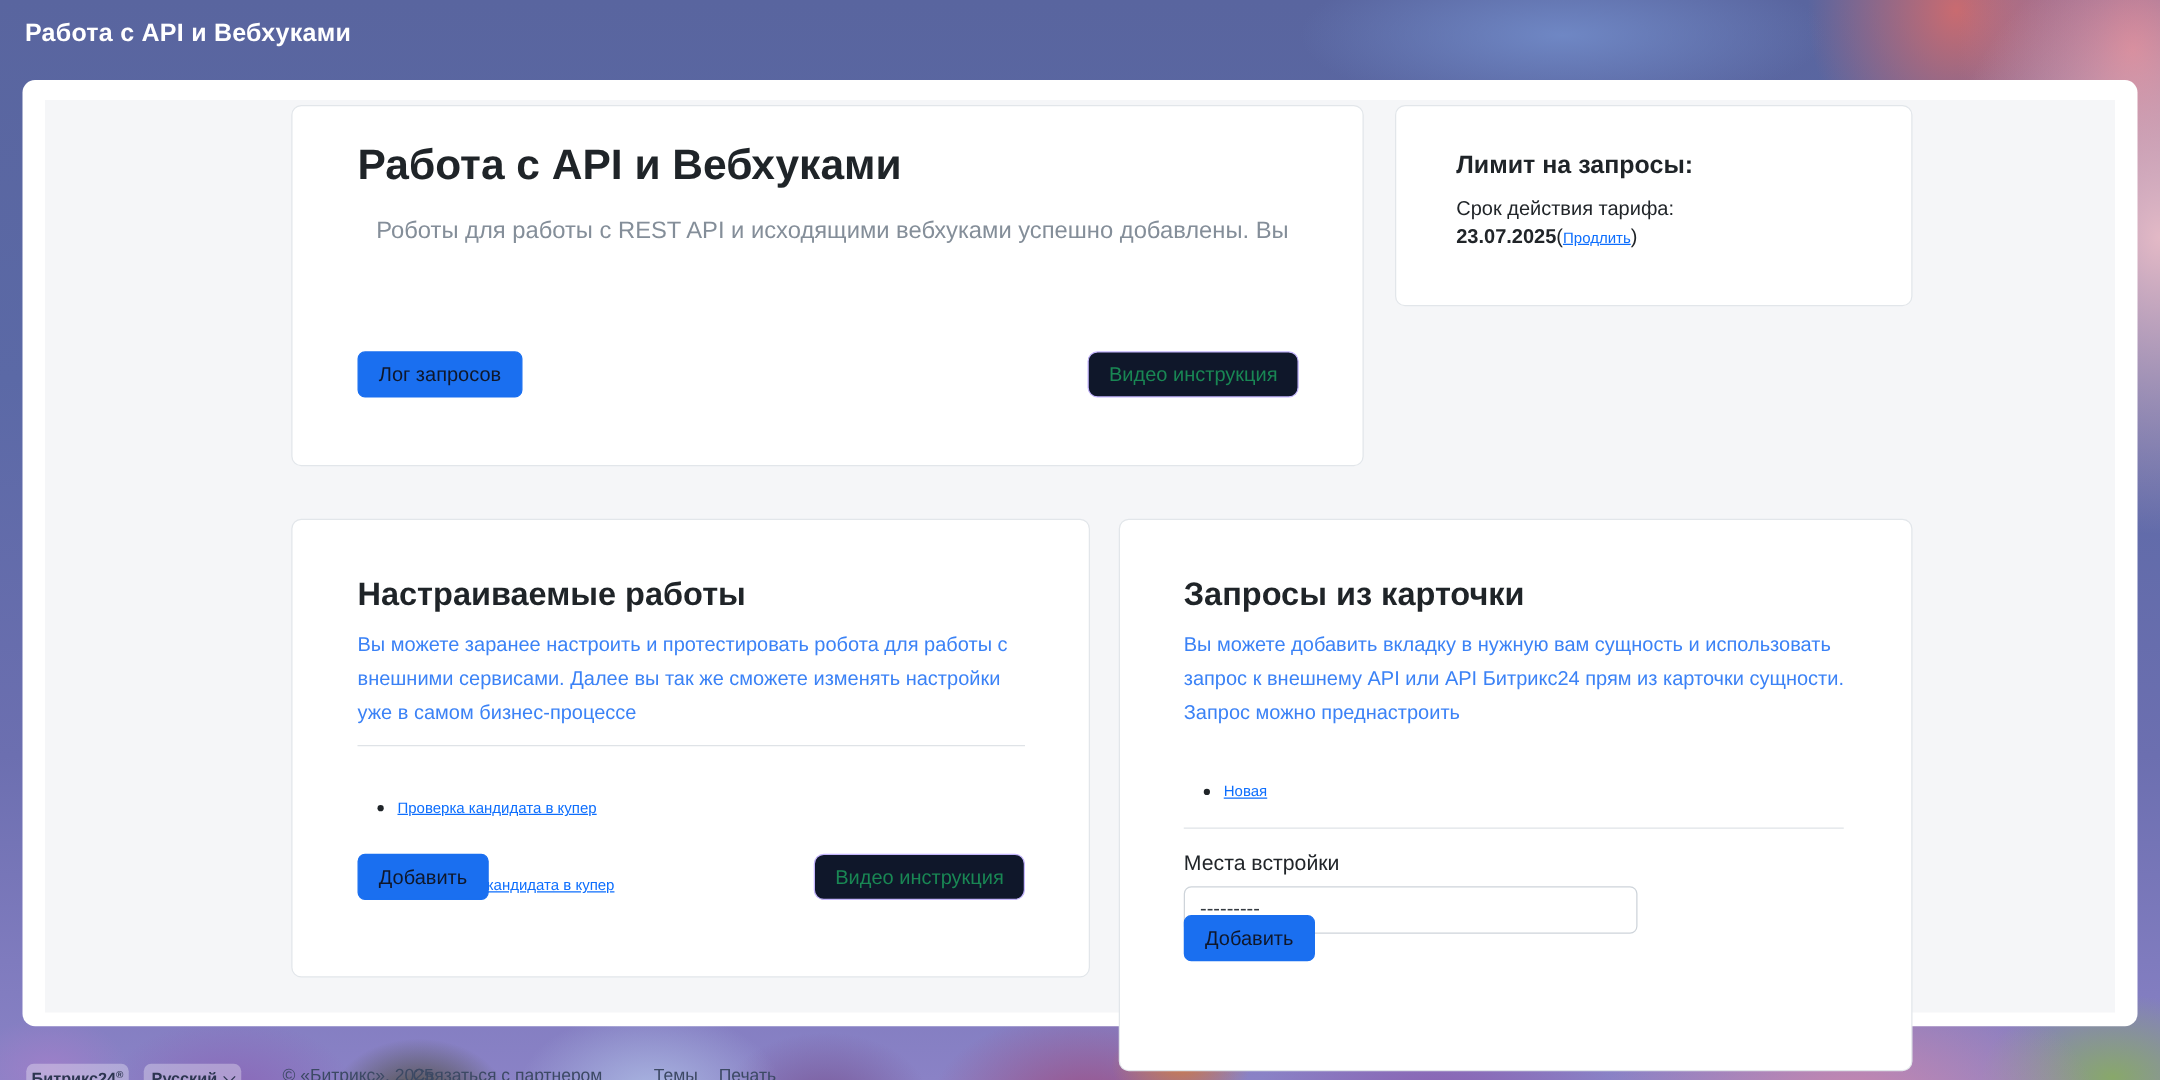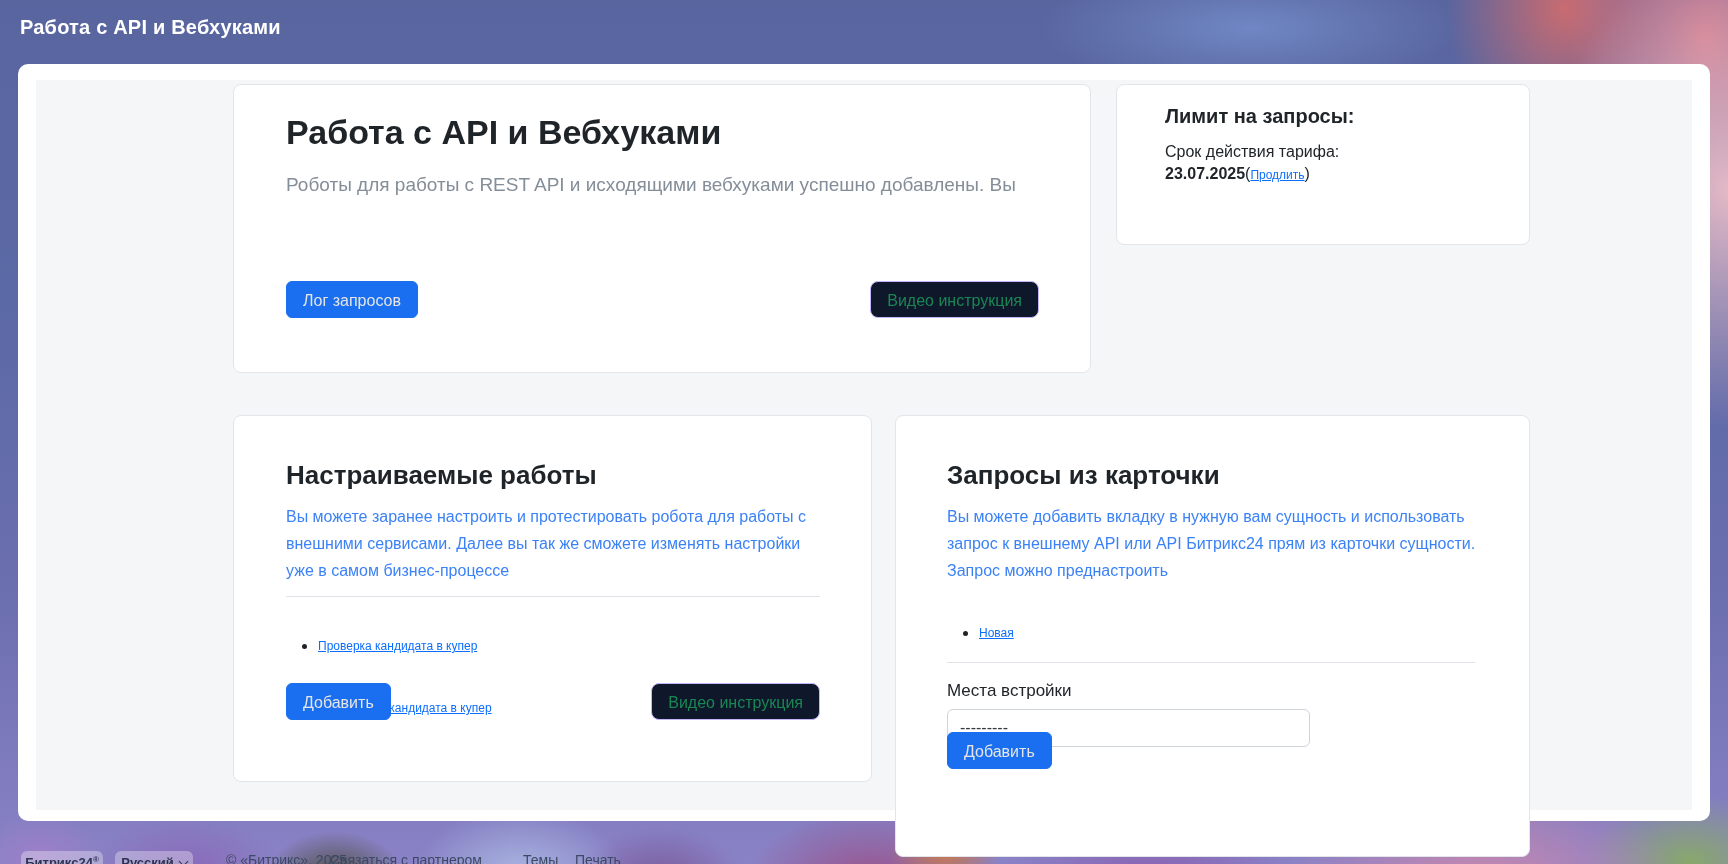--- a/index.html
+++ b/index.html
@@ -35,45 +35,45 @@
 
   
   .panel { left:18px; top:64px; width:1692px; height:757px; background:#ffffff; border-radius:10px; }
   .inner-bg { left:36px; top:80px; width:1656px; height:730px; background:#f5f6f8; }
 
   .card { background:#ffffff; border:1px solid #e2e6ea; border-radius:8px; }
 
   
   .card-hero { left:233px; top:84px; width:858px; height:289px; padding:28px 52px 0 52px; }
   .hero-title { font-size:34px; font-weight:600; color:#1f2428; margin-bottom:16px; }
-  .hero-desc  { font-size:19px; line-height:34px; color:#848e99; }
+  .hero-desc  { font-size:19px; line-height:34px; color:#848e99;margin-left:15px; }
   .line { white-space:nowrap; }
   .hero-btn-row { left:52px; right:51px; top:196px; display:flex; justify-content:space-between; }
 
   
-  .card-limit { left:1116px; top:84px; width:414px; height:161px; padding:20px 30px 0 48px; }
+  .card-limit { left:1116px; top:84px; width:414px; height:161px; padding:36px 30px 0 48px; }
   .limit-title { font-size:20px; font-weight:700; color:#1f2428; margin-bottom:13px; }
   .limit-line { font-size:16px; color:#212529; line-height:22px; }
   .limit-date { font-weight:700; }
 
   
   .card-robots   { left:233px; top:415px; width:639px; height:367px; padding:44px 51px 0 52px; }
   .card-requests { left:895px; top:415px; width:635px; height:442px; padding:44px 54px 0 51px; }
   .card-title { font-size:26px; font-weight:600; color:#1f2428; margin-bottom:12px; }
   .card-desc  { font-size:16px; line-height:27px; color:#3b82f6; }
 
   .divider { border-top:1px solid #dfe3e7; margin-top:12px; }
   .link-list { margin-top:14px; }
   .link-item { display:flex; align-items:center; height:26px;margin-top:36px; }
   .bullet-dot { width:5px; height:5px; border-radius:50%; background:#1f2428; margin:0 11px 0 16px; flex:0 0 auto; }
   a.blue-link { color:#0d6efd; font-size:12px; text-decoration:underline; cursor:pointer; }
 
   .btn { display:inline-block; font-size:16px; line-height:37px; height:37px; border-radius:6px;
          padding:0 16px; cursor:pointer; text-align:center; }
-  .btn-primary { background:#1a6ff0; color:#e5e5e5; border:1px solid #1a6ff0; }
+  .btn-primary { background:#1a6ff0; color:#0f172a; border:1px solid #1a6ff0; }
   .btn-outline-green { background:#0f172a; color:#198754; border:1px solid #c4b5fd; border-radius:8px; }
 
   .robots-btn-row { left:52px; right:51px; top:267px; display:flex; justify-content:space-between; }
 
   .embed-label { font-size:17px; color:#212529; margin-top:18px; }
   .embed-select { margin-top:8px; width:363px; height:38px; background:#fff; border:1px solid #ced4da;
                   border-radius:6px; font-size:16px; color:#343a40; line-height:36px; padding:0 12px; cursor:pointer; }
   .req-add-btn { left:51px; top:316px; }
   .req-new-list { margin-top:12px; }
   .req-divider { margin-top:16px; }

